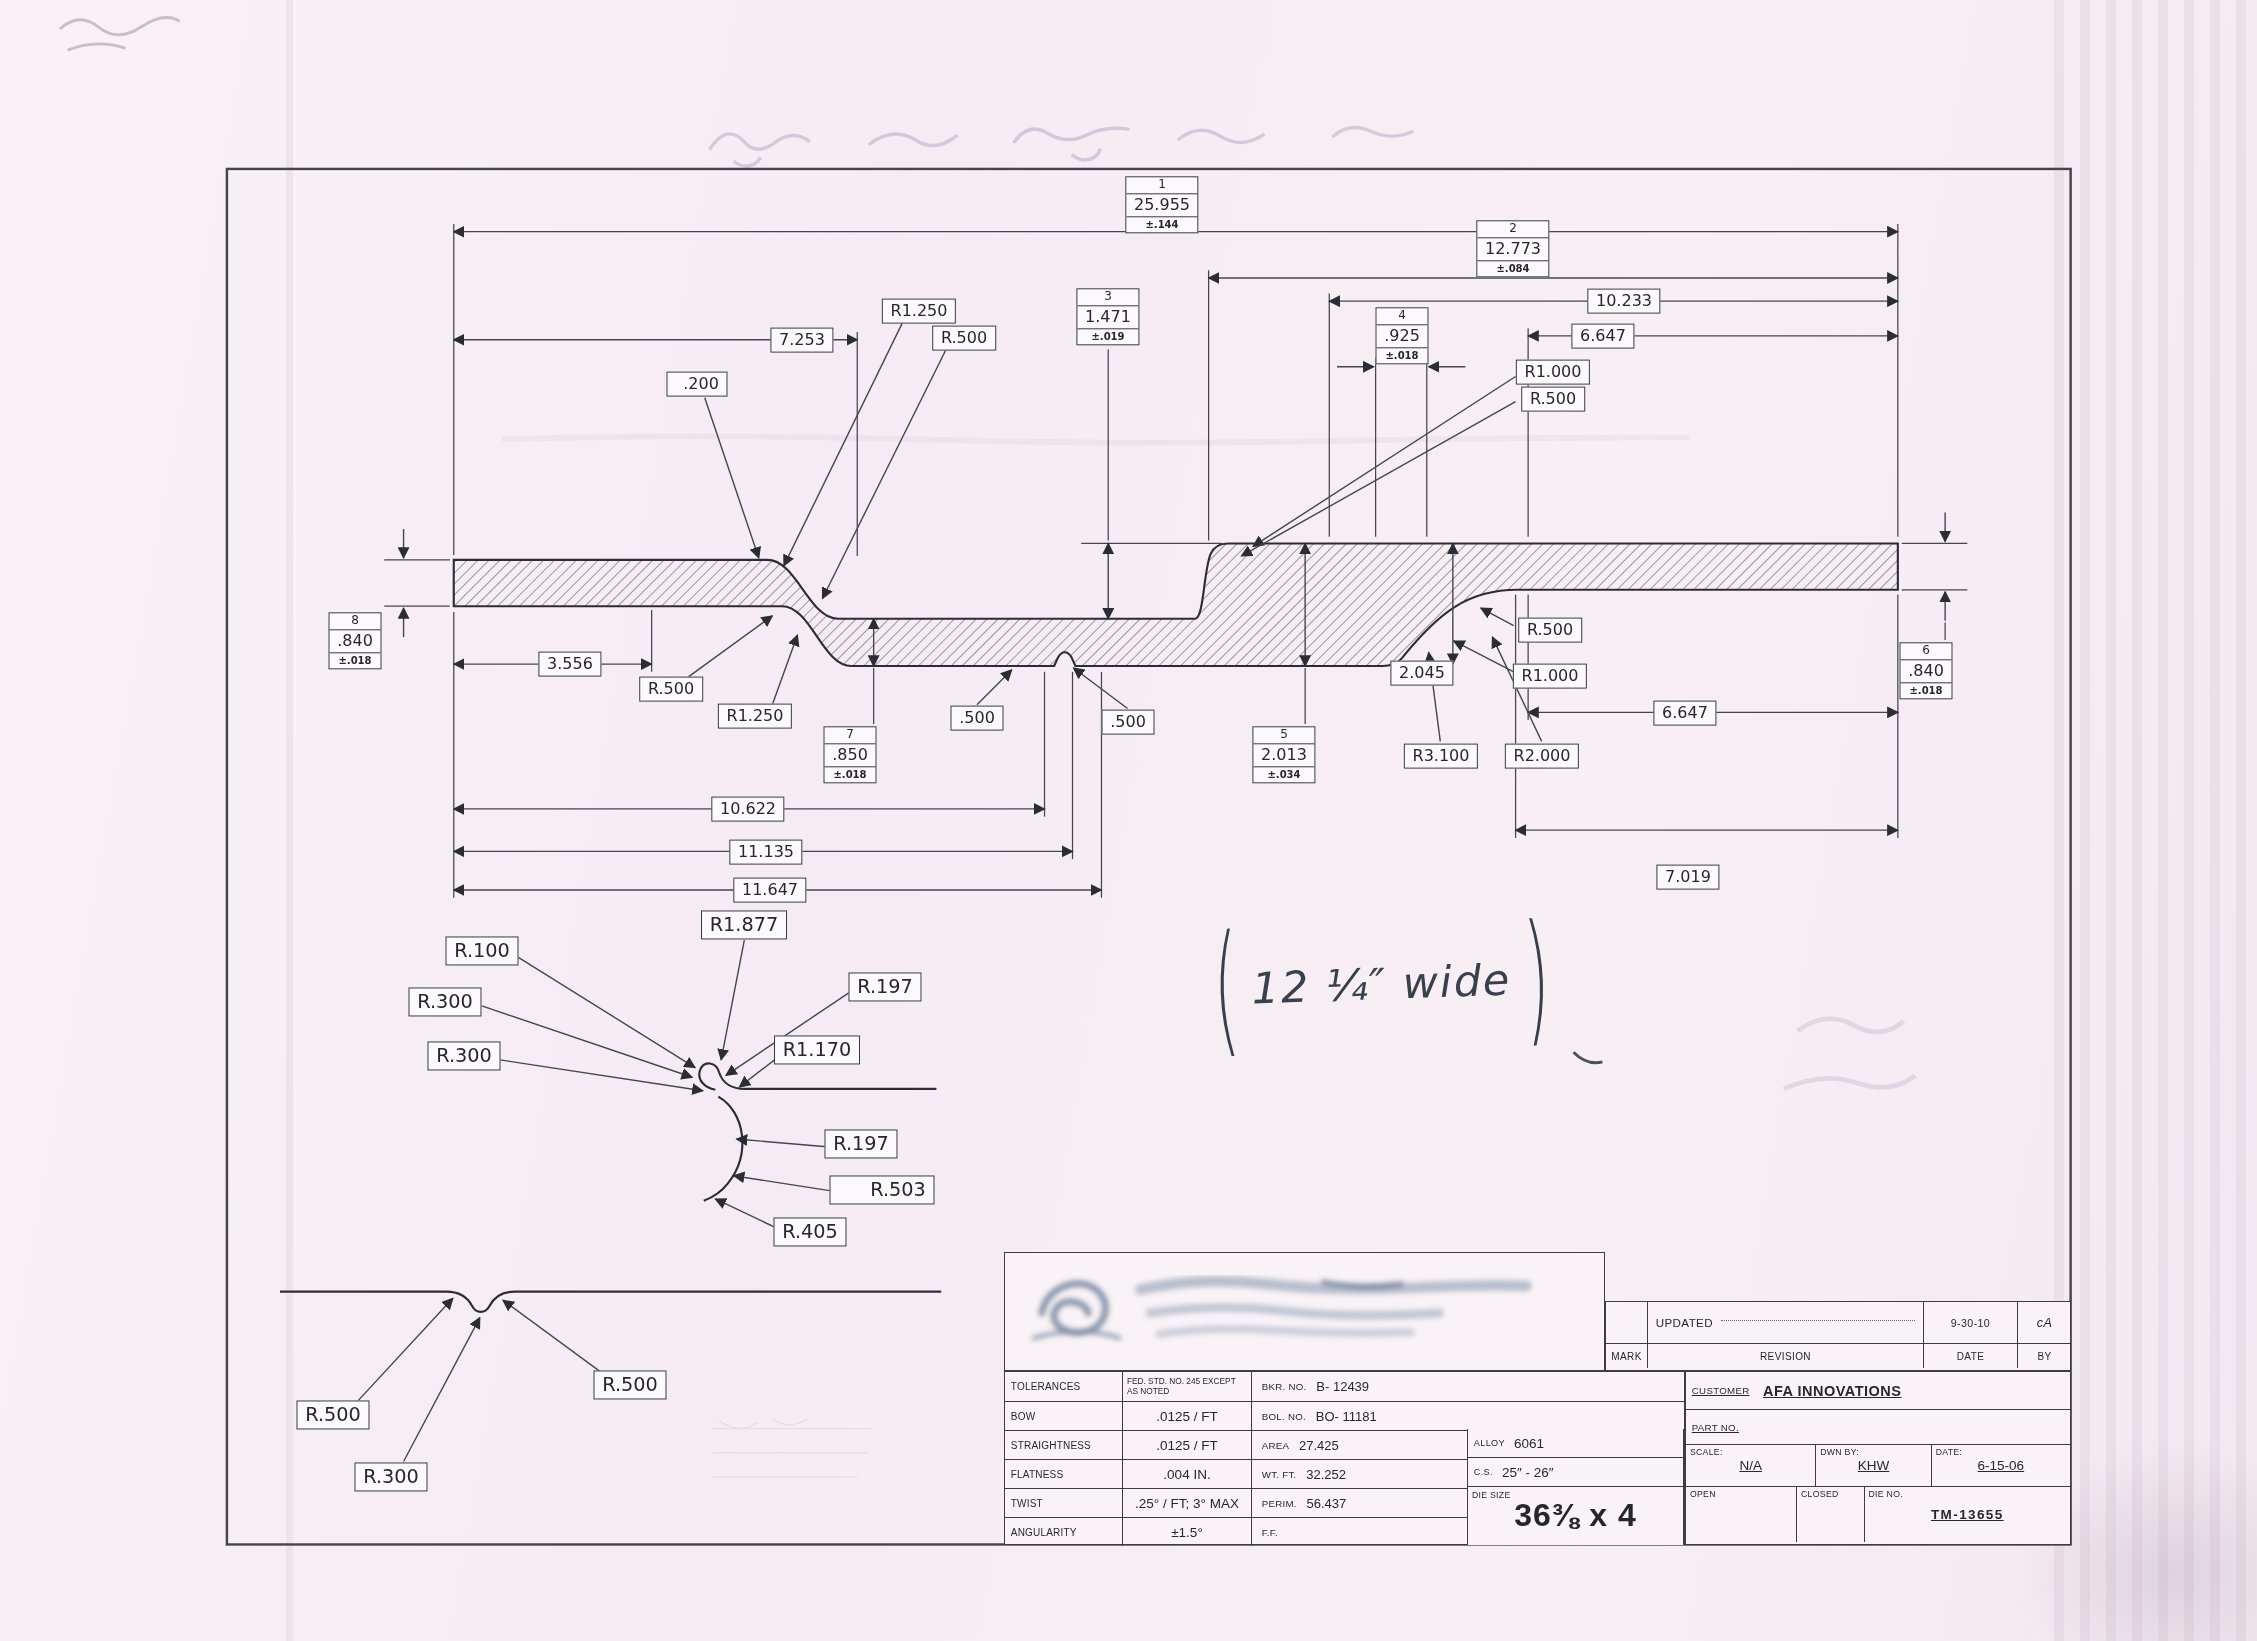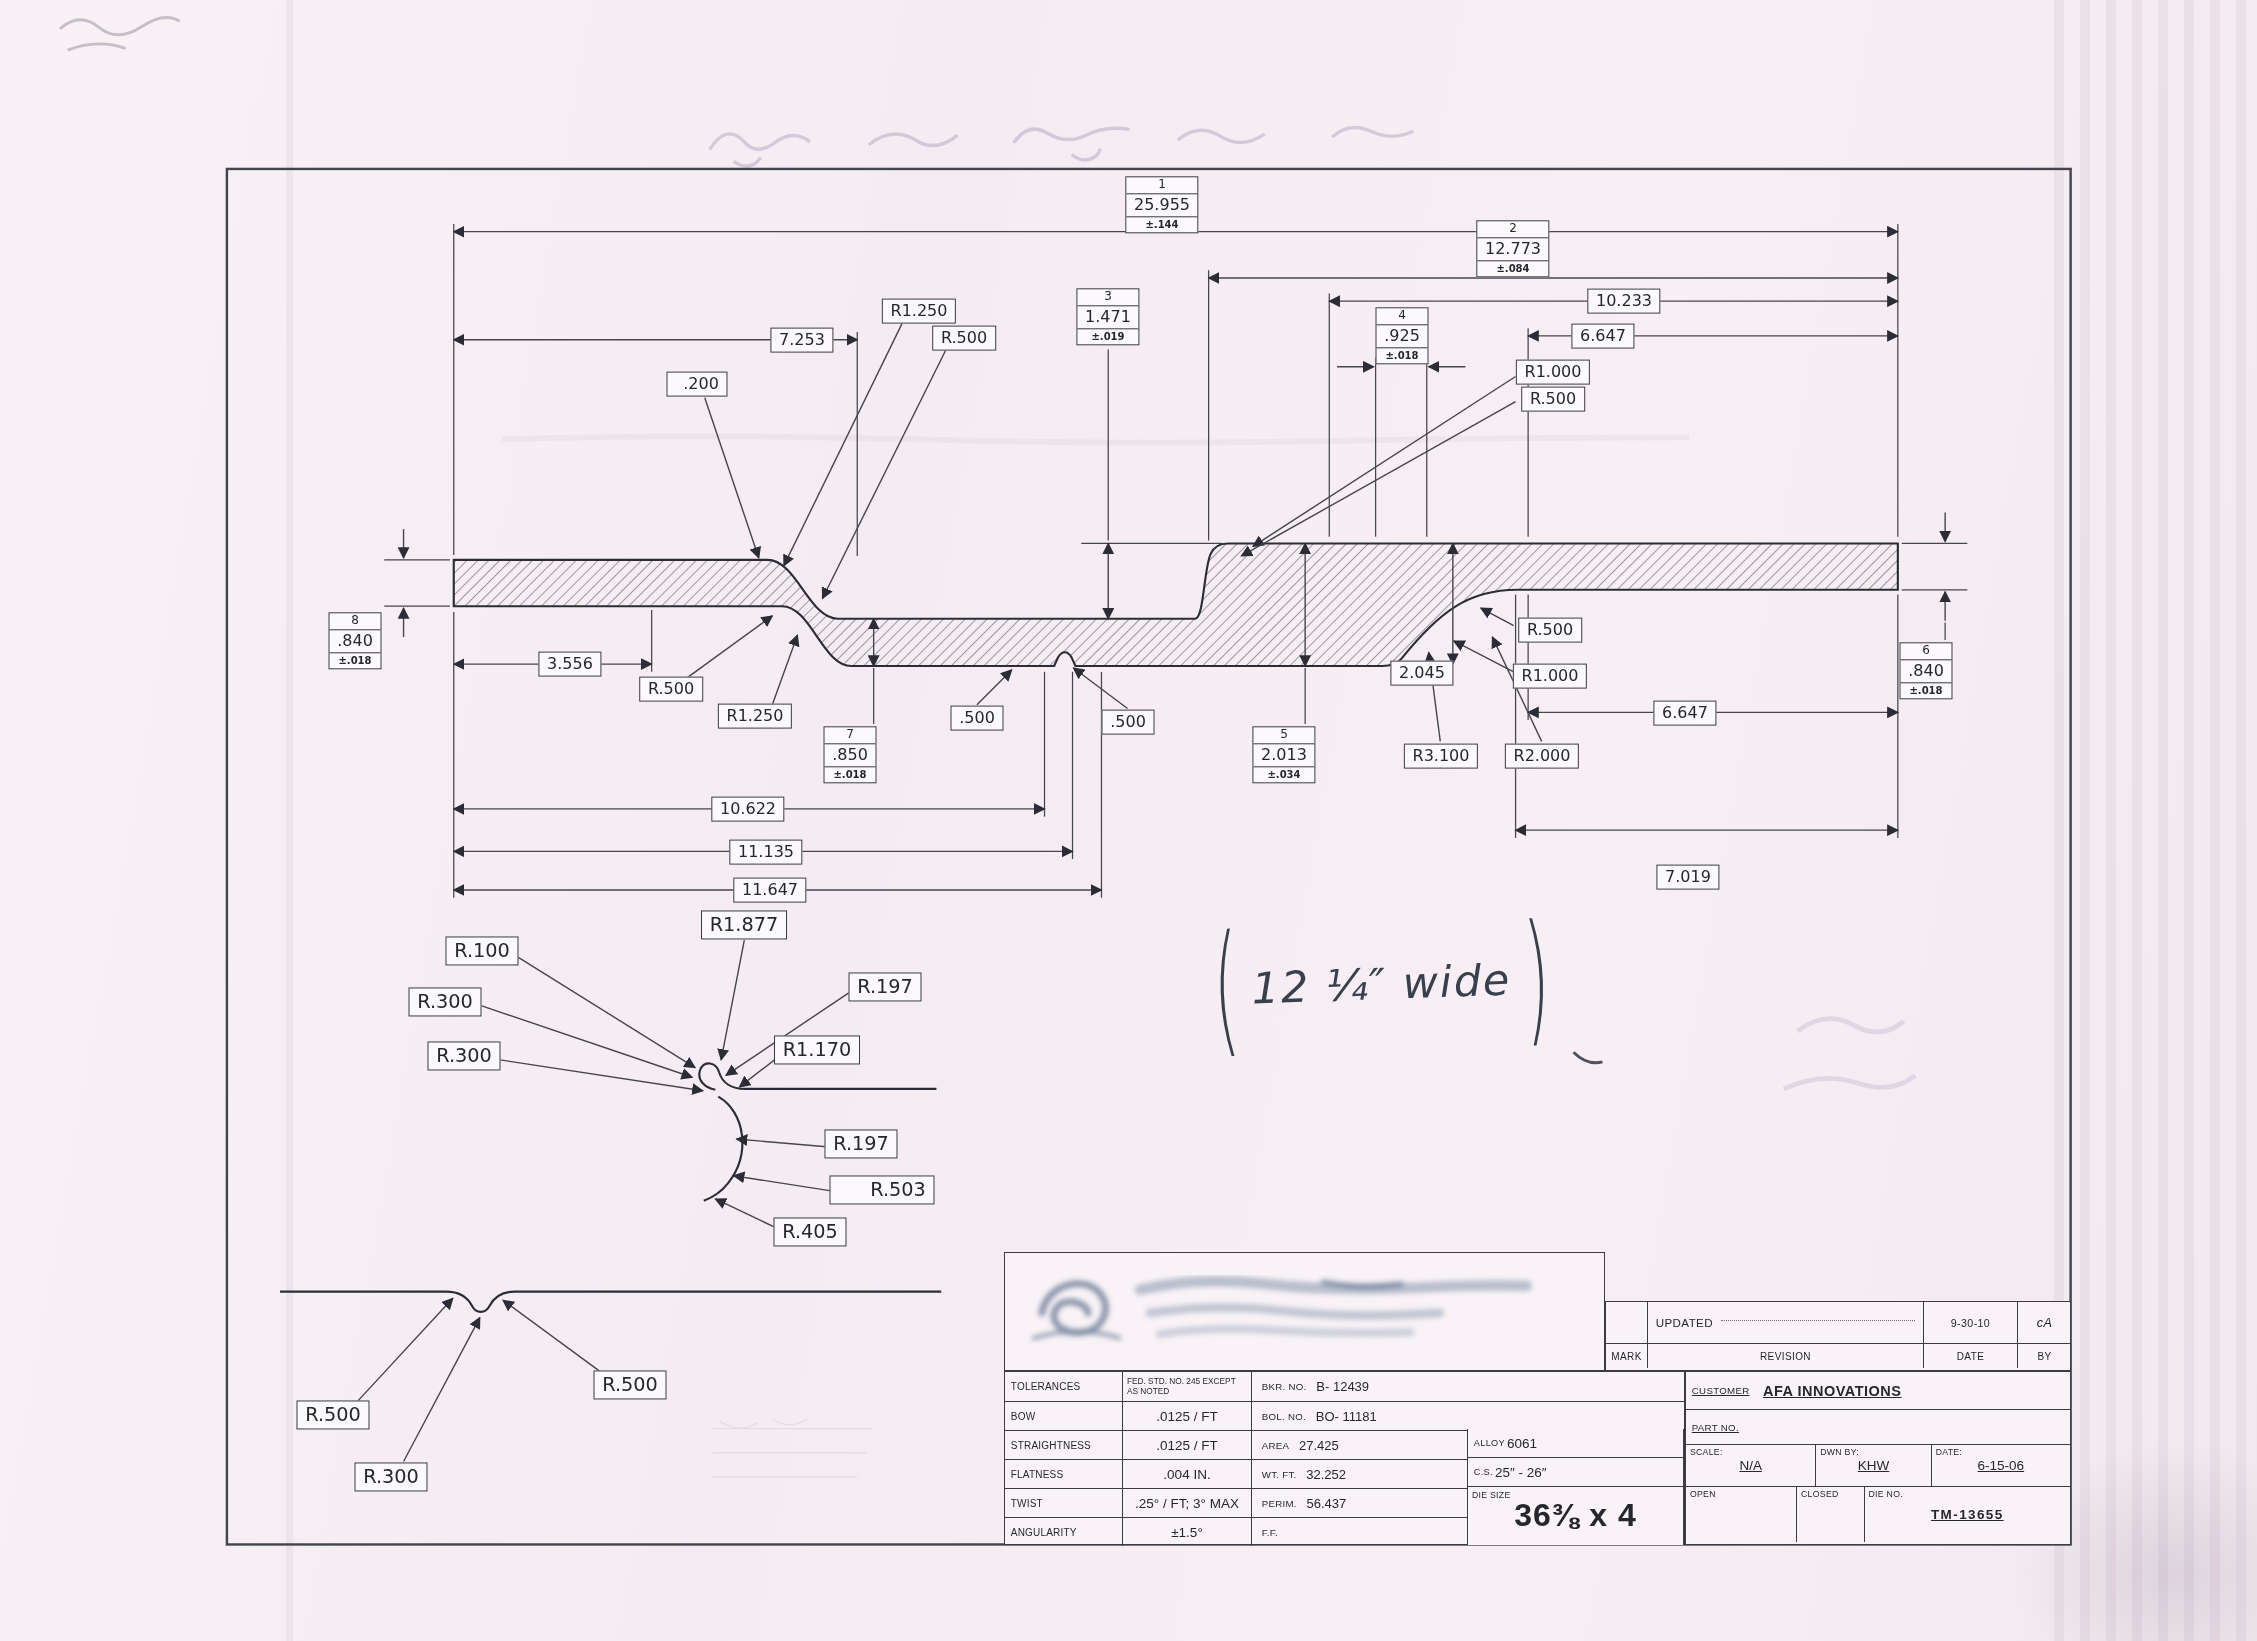--- a/index.html
+++ b/index.html
@@ -49,21 +49,21 @@
     letter-spacing:0.2px;border-right:1.2px solid #3c3c46;box-sizing:border-box;}
   .tv{width:129px;display:flex;align-items:center;justify-content:center;font-size:13.5px;
     border-right:1.2px solid #3c3c46;box-sizing:border-box;}
   .tv.fed{font-size:8.3px;line-height:1.15;text-align:left;padding:0 3.9px;justify-content:flex-start;white-space:normal;}
   .tx{flex:1;display:flex;align-items:center;padding:0 9.7px;font-size:13px;gap:9.7px;}
   .tx .lbl{font-size:9.7px;}
   .tx .unit{font-size:9.7px;margin-left:auto;padding-right:68px;}
   .tb-mid{left:463px;top:177px;width:217px;height:116px;border-left:1.5px solid #3c3c46;
     position:absolute;background:#f9f3f7;box-sizing:border-box;border-right:1.9px solid #3c3c46;}
   .midrow{height:29px;border-bottom:1.2px solid #3c3c46;display:flex;align-items:center;
-    padding:0 5.8px;gap:2px;box-sizing:border-box;font-size:13.5px;}
+    padding:0 5.8px;gap:9px;box-sizing:border-box;font-size:13.5px;}
   .midrow .lbl{font-size:9.2px;}
   .mid-die{height:56px;display:flex;align-items:center;justify-content:center;position:relative;}
   .mid-die .lbl{position:absolute;left:3.9px;top:2.9px;font-size:8.7px;}
   .big{font-weight:bold;font-size:32px;letter-spacing:1px;}
   .tb-right{left:681px;top:119px;width:386px;height:174px;text-decoration:underline;}
   .rrow{display:flex;border-top:1.2px solid #3c3c46;box-sizing:border-box;align-items:stretch;}
   .rrow.first{border-top:none;}
   .r-cust{height:37px;align-items:center;padding-left:5.8px;gap:13.5px;}
   .r-part{height:35px;align-items:center;padding-left:5.8px;}
   .r-sdd{height:42px;}

